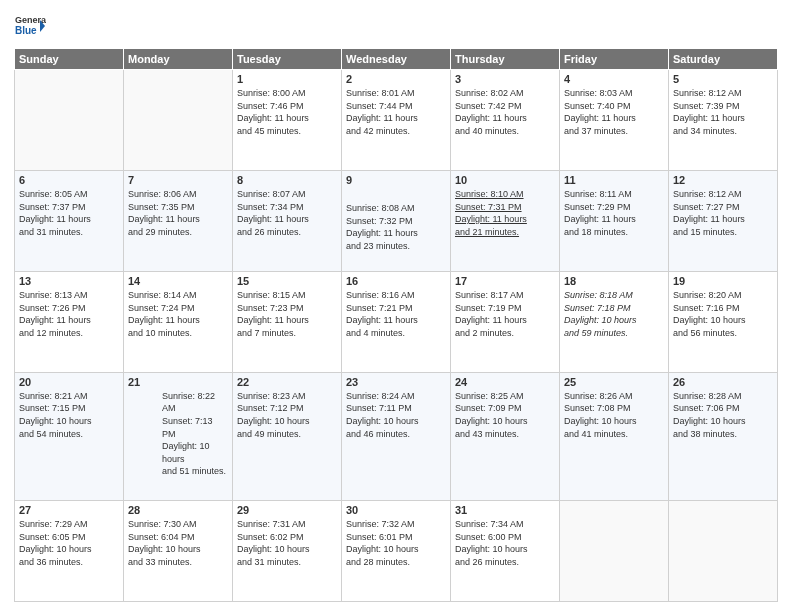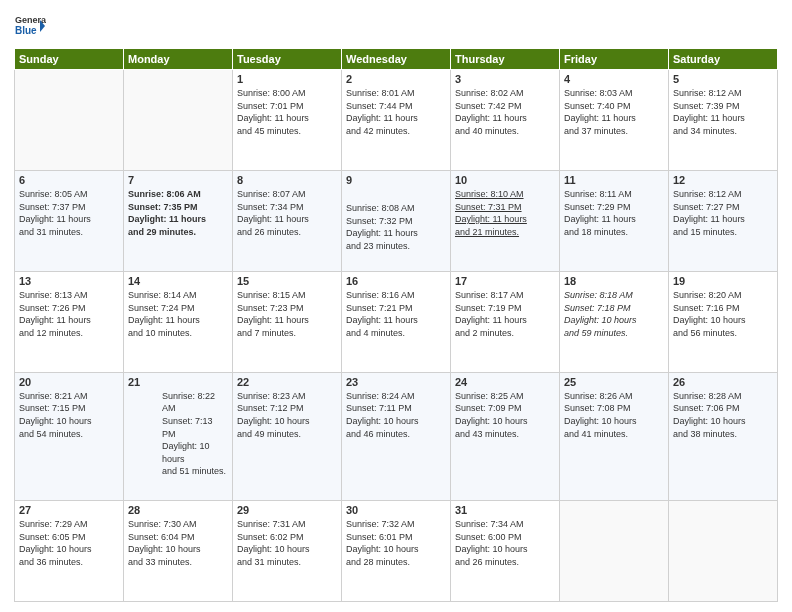--- a/index.html
+++ b/index.html
@@ -40,21 +40,21 @@
       font-size: 14px;
       color: #555;
     }
     .calendar-table {
       width: 100%;
       border-collapse: collapse;
       flex: 1;
       table-layout: fixed;
     }
     .calendar-table thead tr th {
-      background-color: #4d7c0f;
+      background-color: #737373;
       color: #fff;
       font-size: 11px;
       font-weight: bold;
       padding: 4px 4px;
       text-align: left;
       border: 1px solid #fff;
     }
     .calendar-table tbody tr td {
       border: 1px solid #d0d0d0;
       vertical-align: top;
@@ -114,21 +114,21 @@
           <th>Saturday</th>
         </tr>
     </thead>
     <tbody id="calendar-body">
     <tr>
           <td class="empty-cell"></td>
           <td class="empty-cell"></td>
           <td>
             <span class="day-number">1</span>
             <div class="day-info" style="white-space: pre-line;">Sunrise: 8:00 AM
-Sunset: 7:01 PM
+Sunset: 7:46 PM
 Daylight: 11 hours
 and 45 minutes.</div>
           </td>
           <td>
             <span class="day-number">2</span>
             <div class="day-info" style="white-space: pre-line;">Sunrise: 8:01 AM
 Sunset: 7:44 PM
 Daylight: 11 hours
 and 42 minutes.</div>
           </td>
@@ -157,21 +157,21 @@
         <tr>
           <td>
             <span class="day-number">6</span>
             <div class="day-info" style="white-space: pre-line;">Sunrise: 8:05 AM
 Sunset: 7:37 PM
 Daylight: 11 hours
 and 31 minutes.</div>
           </td>
           <td>
             <span class="day-number">7</span>
-            <div class="day-info" style="white-space: pre-line; font-weight: bold;">Sunrise: 8:06 AM
+            <div class="day-info" style="white-space: pre-line;">Sunrise: 8:06 AM
 Sunset: 7:35 PM
 Daylight: 11 hours
 and 29 minutes.</div>
           </td>
           <td>
             <span class="day-number">8</span>
             <div class="day-info" style="white-space: pre-line;">Sunrise: 8:07 AM
 Sunset: 7:34 PM
 Daylight: 11 hours
 and 26 minutes.</div>

